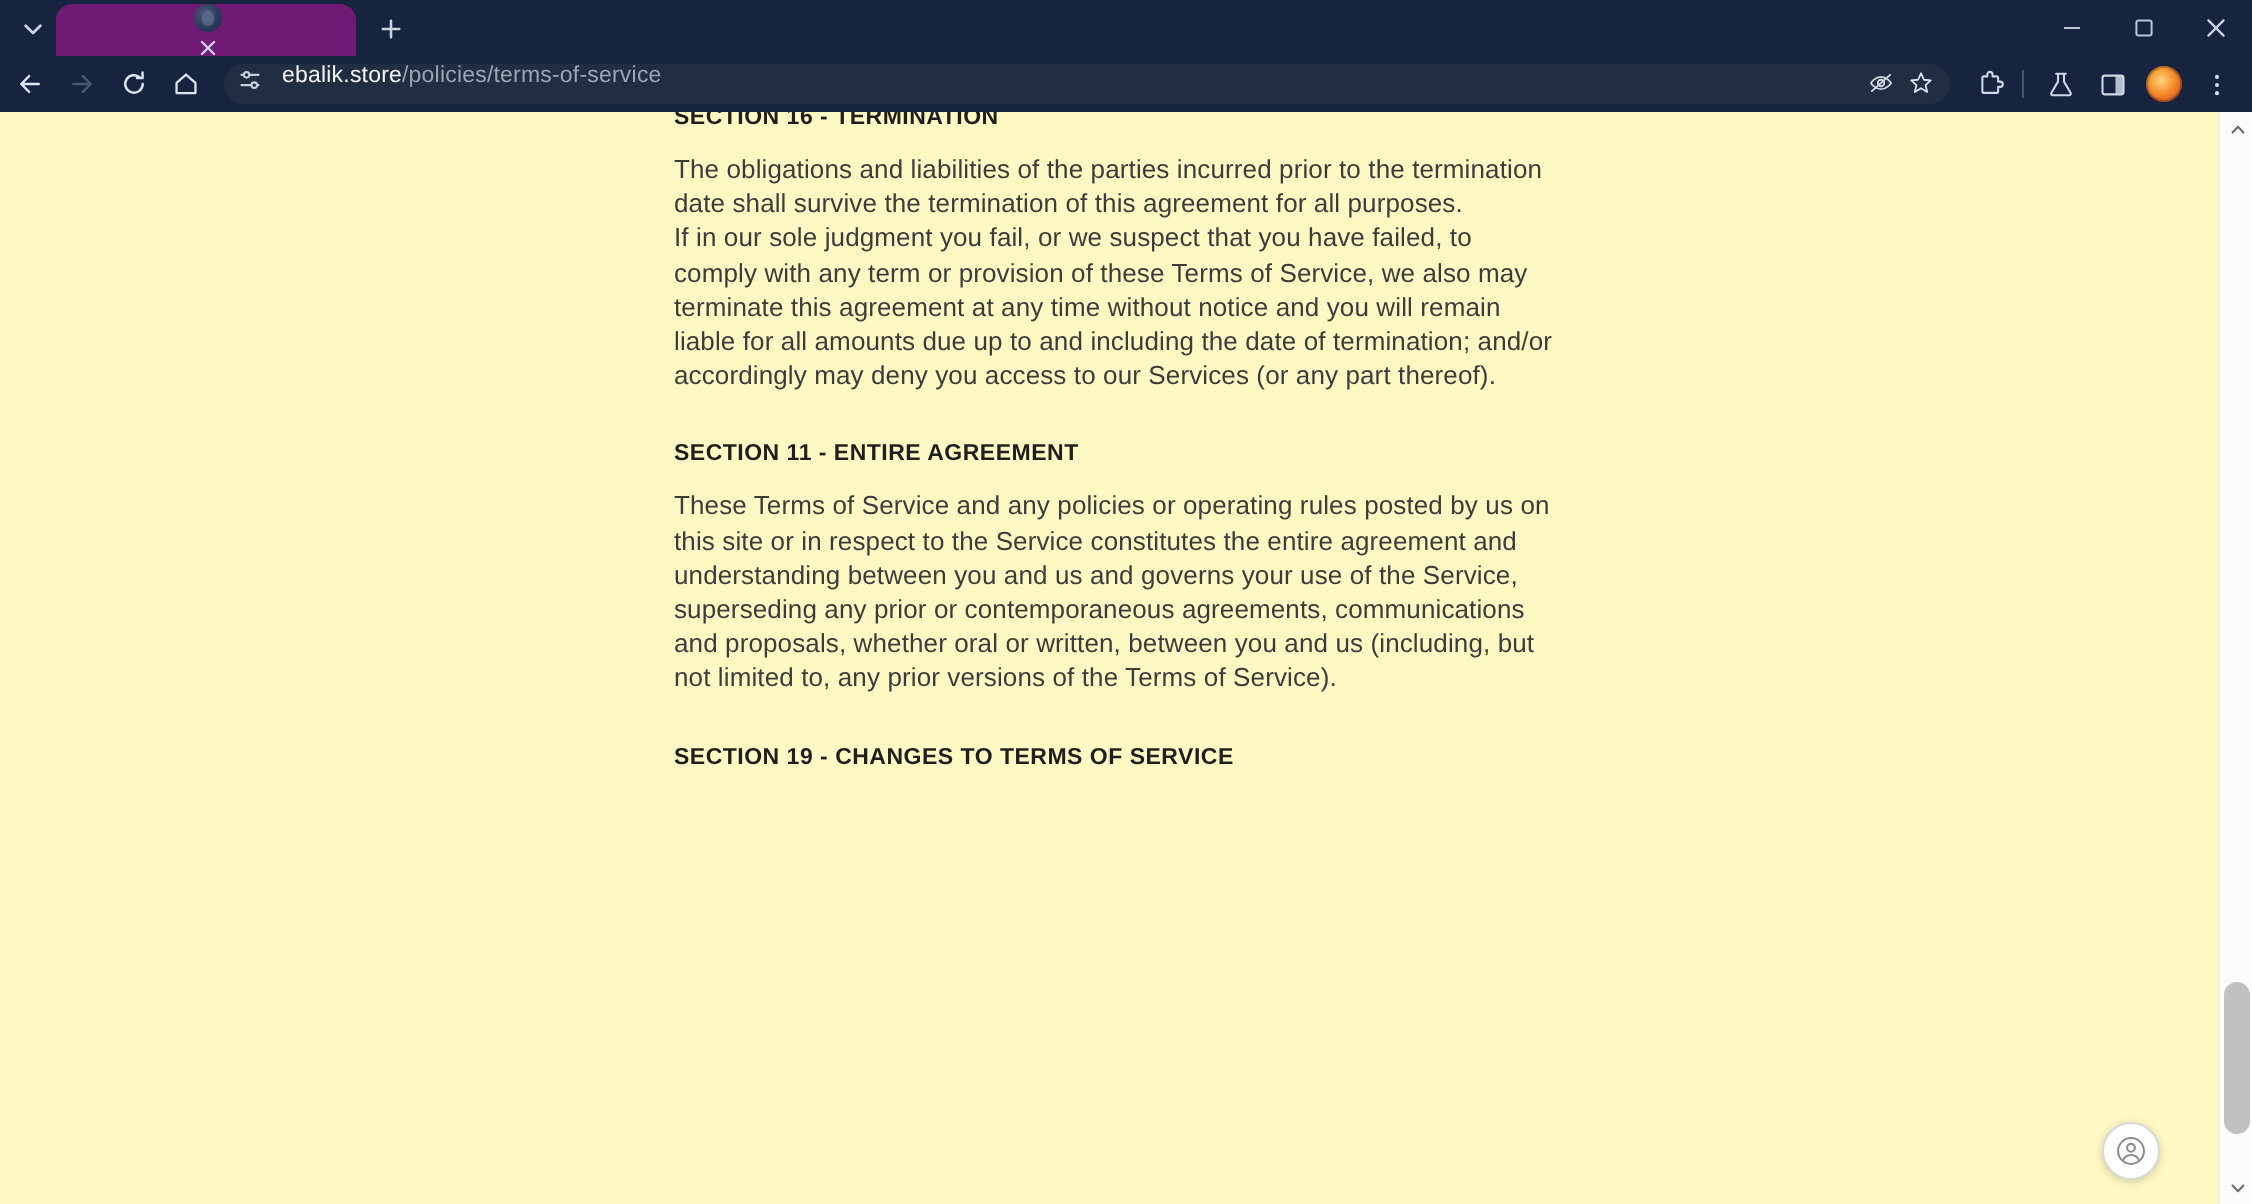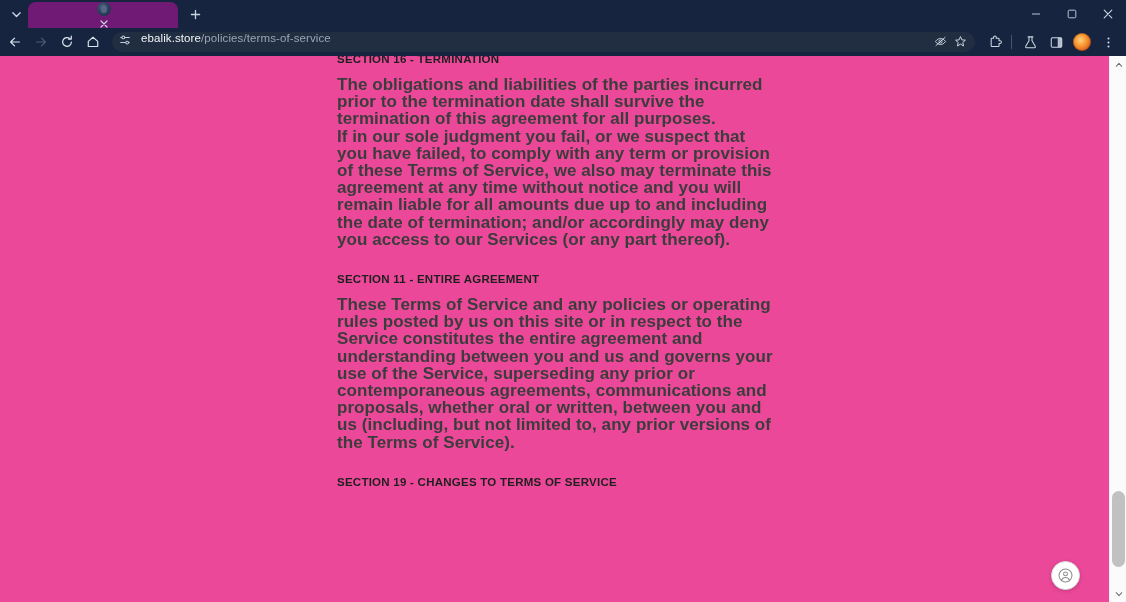--- a/index.html
+++ b/index.html
@@ -204,21 +204,21 @@
     border-radius: 50%;
     background: radial-gradient(circle at 42% 40%, #ffd27a 0%, #f6932e 42%, #d9541d 80%, #8f2f10 100%);
     display: flex; align-items: center; justify-content: center;
     cursor: pointer;
     box-shadow: 0 0 0 1px rgba(0,0,0,.25) inset;
   }
 
   
   #page-viewport {
     flex: 1;
-    background: #ec4899;
+    background: #fef9c3;
     position: relative;
     overflow: hidden;
     display: flex;
   }
 
   #page-content {
     flex: 1;
     position: relative;
     overflow: hidden;
   }
@@ -242,26 +242,25 @@
   .sec-heading {
     font-size: 11.5px;
     font-weight: bold;
     color: #1f1f1f;
     letter-spacing: .25px;
     margin-bottom: 9px;
     line-height: 1.3;
   }
 
   .sec-para {
-    font-size: 17px;
+    font-size: 13px;
     color: #3c3c3c;
     line-height: 17.2px;
     letter-spacing: .06px;
     width: 440px;
-    font-weight: bold;
   }
   .sec-para + .sec-para { margin-top: 0px; }
 
   
   #scrollbar {
     width: 17px;
     flex: 0 0 17px;
     background: #fbfbfb;
     border-left: 1px solid #f0f0f0;
     position: relative;

